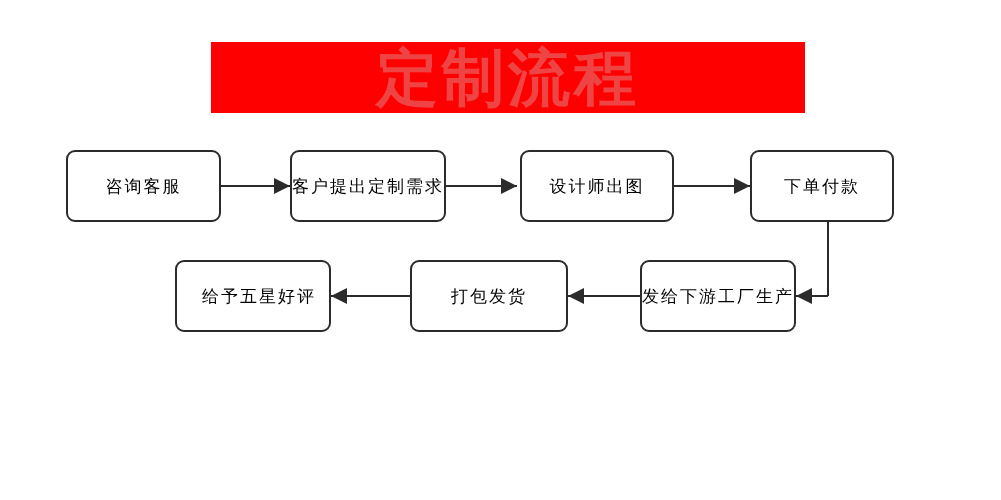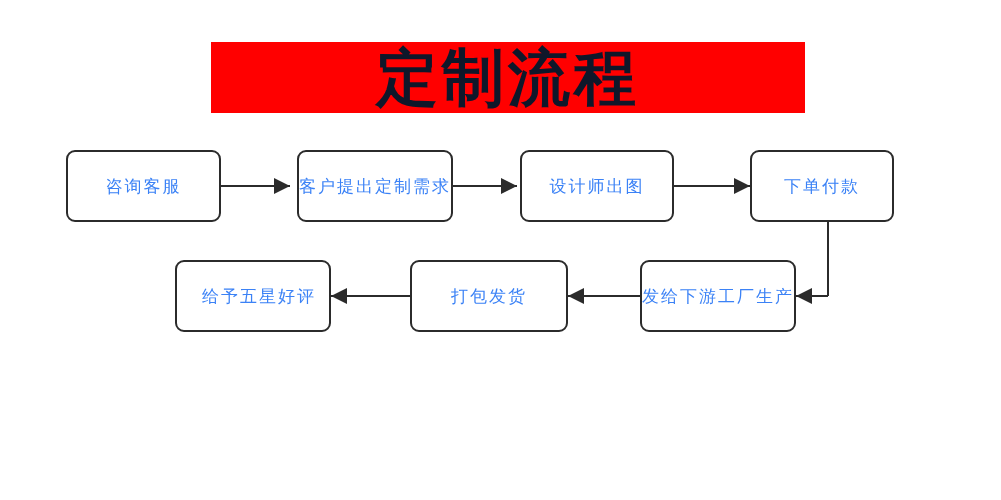--- a/index.html
+++ b/index.html
@@ -31,21 +31,21 @@
     left: 211px;
     top: 42px;
     width: 594px;
     height: 71px;
     display: flex;
     align-items: center;
     justify-content: center;
     font-family: "DejaVu Serif", "Liberation Serif", serif;
     font-size: 62px;
     font-weight: 700;
-    color: #0f172a;
+    color: #ef4444;
     letter-spacing: 4px;
     line-height: 1;
     white-space: nowrap;
     padding-bottom: 0;
     box-sizing: border-box;
   }
   
   .flow-box {
     position: absolute;
     box-sizing: border-box;
@@ -53,21 +53,21 @@
     border-radius: 9px;
     background: #ffffff;
     display: flex;
     align-items: center;
     justify-content: center;
     z-index: 3;
   }
   .flow-box .box-label {
     font-family: "DejaVu Serif", "Liberation Serif", serif;
     font-size: 17px;
-    color: #3b82f6;
+    color: #000000;
     letter-spacing: 2px;
     white-space: nowrap;
     line-height: 1;
   }
   
   .conn-h {
     position: absolute;
     height: 2px;
     background: #2b2b2b;
     z-index: 1;
@@ -100,21 +100,21 @@
 
 <div id="canvas">
 
   <div id="title-banner"></div>
   <div id="title-text">定制流程</div>
 
   <div class="flow-box" id="box-1" style="left: 66px; top: 150px; width: 155px; height: 72px;">
     <span class="box-label">咨询客服</span>
   </div>
 
-  <div class="flow-box" id="box-2" style="left: 290px; top: 150px; width: 156px; height: 72px; margin-left: 7px;">
+  <div class="flow-box" id="box-2" style="left: 290px; top: 150px; width: 156px; height: 72px;">
     <span class="box-label">客户提出定制需求</span>
   </div>
 
   <div class="flow-box" id="box-3" style="left: 520px; top: 150px; width: 154px; height: 72px;">
     <span class="box-label">设计师出图</span>
   </div>
 
   <div class="flow-box" id="box-4" style="left: 750px; top: 150px; width: 144px; height: 72px;">
     <span class="box-label">下单付款</span>
   </div>

